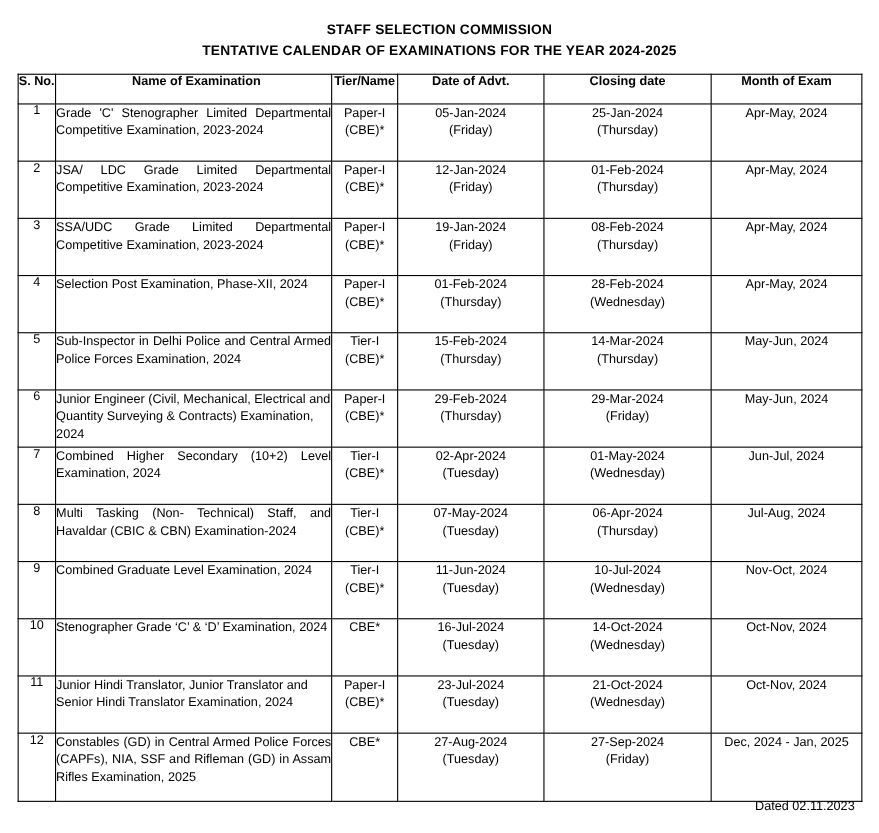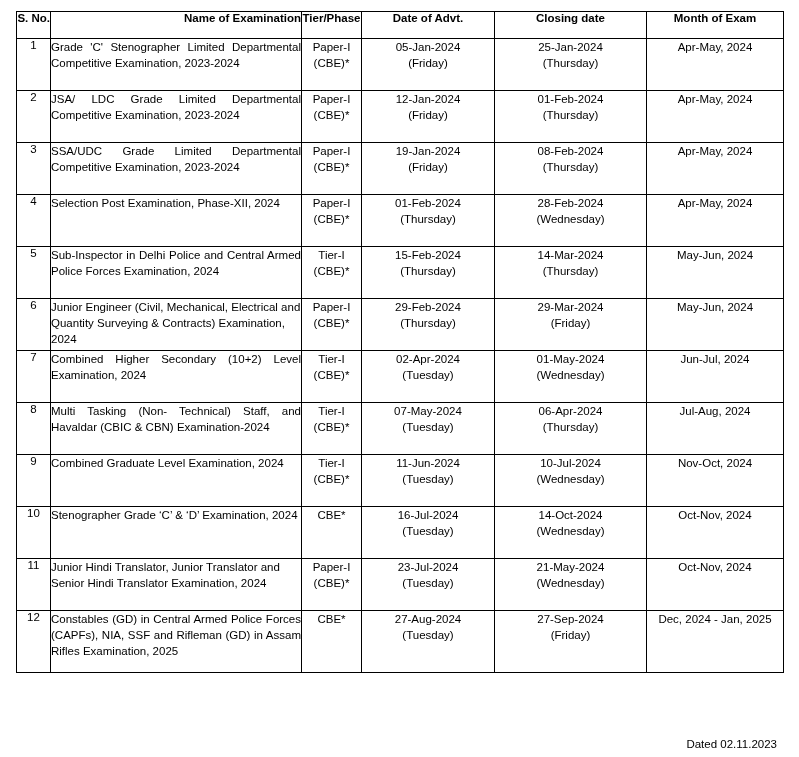--- a/index.html
+++ b/index.html
@@ -59,25 +59,25 @@
   col.c-month  { width: 137px; }
 
   thead th {
     height: 26px;
     font-weight: bold;
     font-size: 11.5px;
     text-align: center;
     vertical-align: middle;
   }
   thead th.th-name {
-    text-align: right;
+    text-align: center;
     padding-left: 5px;
   }
   thead th.th-sno {
-    text-align: right;
+    text-align: left;
   }
 
   tbody tr { height: 52px; }
   tbody tr.tall { height: 62px; margin-top: 24px; }
 
   td.sno {
     text-align: center;
     padding-top: 7px;
     font-size: 11.5px;
   }
@@ -119,36 +119,40 @@
     right: 22px;
     bottom: 18px;
     font-size: 11.5px;
   }
 </style>
 </head>
 <body>
 
 <div class="page">
 
+  <div class="doc-header">
+    <div class="line">STAFF SELECTION COMMISSION</div>
+    <div class="line">TENTATIVE  CALENDAR OF EXAMINATIONS FOR THE YEAR 2024-2025</div>
+  </div>
 
   <div class="table-wrap">
     <table class="cal">
       <colgroup>
         <col class="c-sno">
         <col class="c-name">
         <col class="c-tier">
         <col class="c-advt">
         <col class="c-close">
         <col class="c-month">
       </colgroup>
       <thead>
         <tr>
           <th class="th-sno">S. No.</th>
           <th class="th-name">Name of Examination</th>
-          <th>Tier/Phase</th>
+          <th>Tier/Name</th>
           <th>Date of Advt.</th>
           <th>Closing date</th>
           <th>Month of Exam</th>
         </tr>
       </thead>
       <tbody>
 
         <tr>
           <td class="sno">1</td>
           <td class="name">Grade 'C' Stenographer Limited Departmental Competitive Examination, 2023-2024</td>
@@ -334,21 +338,21 @@
           <td class="name left-al">Junior Hindi Translator, Junior Translator and Senior Hindi Translator Examination, 2024</td>
           <td class="tier">
             <span>Paper-I</span>
             <span class="dayline">(CBE)*</span>
           </td>
           <td class="datecell">
             <span>23-Jul-2024</span>
             <span class="dayline">(Tuesday)</span>
           </td>
           <td class="datecell">
-            <span>21-May-2024</span>
+            <span>21-Oct-2024</span>
             <span class="dayline">(Wednesday)</span>
           </td>
           <td class="month">Oct-Nov, 2024</td>
         </tr>
 
         <tr class="tall">
           <td class="sno">12</td>
           <td class="name">Constables (GD) in Central Armed Police Forces (CAPFs), NIA, SSF and Rifleman (GD) in Assam Rifles Examination, 2025</td>
           <td class="tier">
             <span>CBE*</span>

